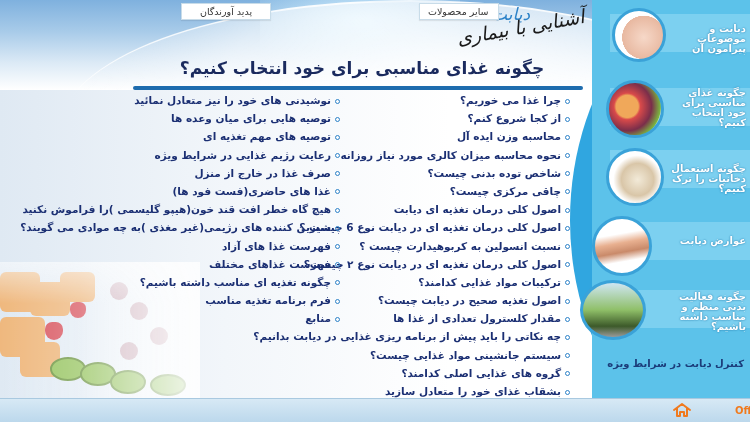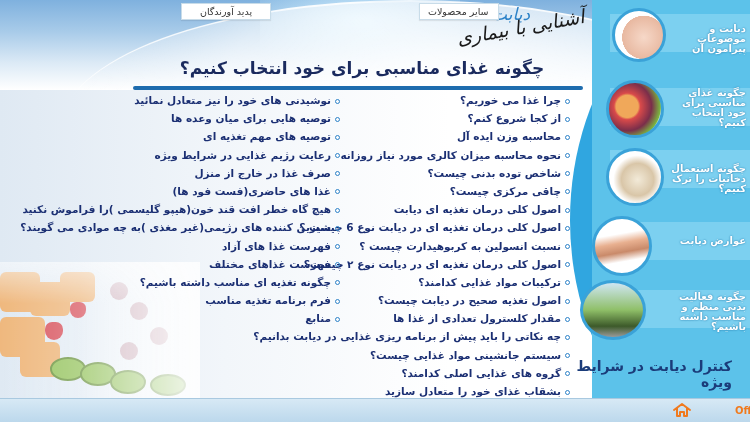--- a/index.html
+++ b/index.html
@@ -95,21 +95,21 @@
   }
   .side-item .thumb {
     position: absolute; left: 40px; width: 54px; height: 54px; border-radius: 50%;
     border: 3px solid #3aa2d8; overflow: hidden; background: #fff;
   }
   .side-item .label {
     position: absolute; right: 4px; direction: rtl; text-align: right; font-size: 10px; font-weight: bold;
     color: #ffffff; line-height: 10px; width: 78px; text-shadow: 0 0 2px #1a6ea0;
   }
   .side-special {
-    position: absolute; right: 18px; top: 358px; direction: rtl; font-size: 14px; font-weight: bold; color: #1b3c7a; cursor: pointer;
+    position: absolute; right: 6px; top: 358px; direction: rtl; font-size: 10px; font-weight: bold; color: #1b3c7a; cursor: pointer;
   }
   
   .footer {
     position: absolute; left: 0; top: 398px; width: 750px; height: 24px;
     background: linear-gradient(180deg, #d7e9f5 0%, #bcd8ec 100%);
     border-top: 1px solid #a9c9e0;
   }
   .footer-btn {
     position: absolute; top: 3px; height: 17px; padding: 0 8px; background: #ffffff;
     border: 1px solid #c8dce9; font-size: 9.5px; color: #333; direction: rtl; line-height: 15px;

